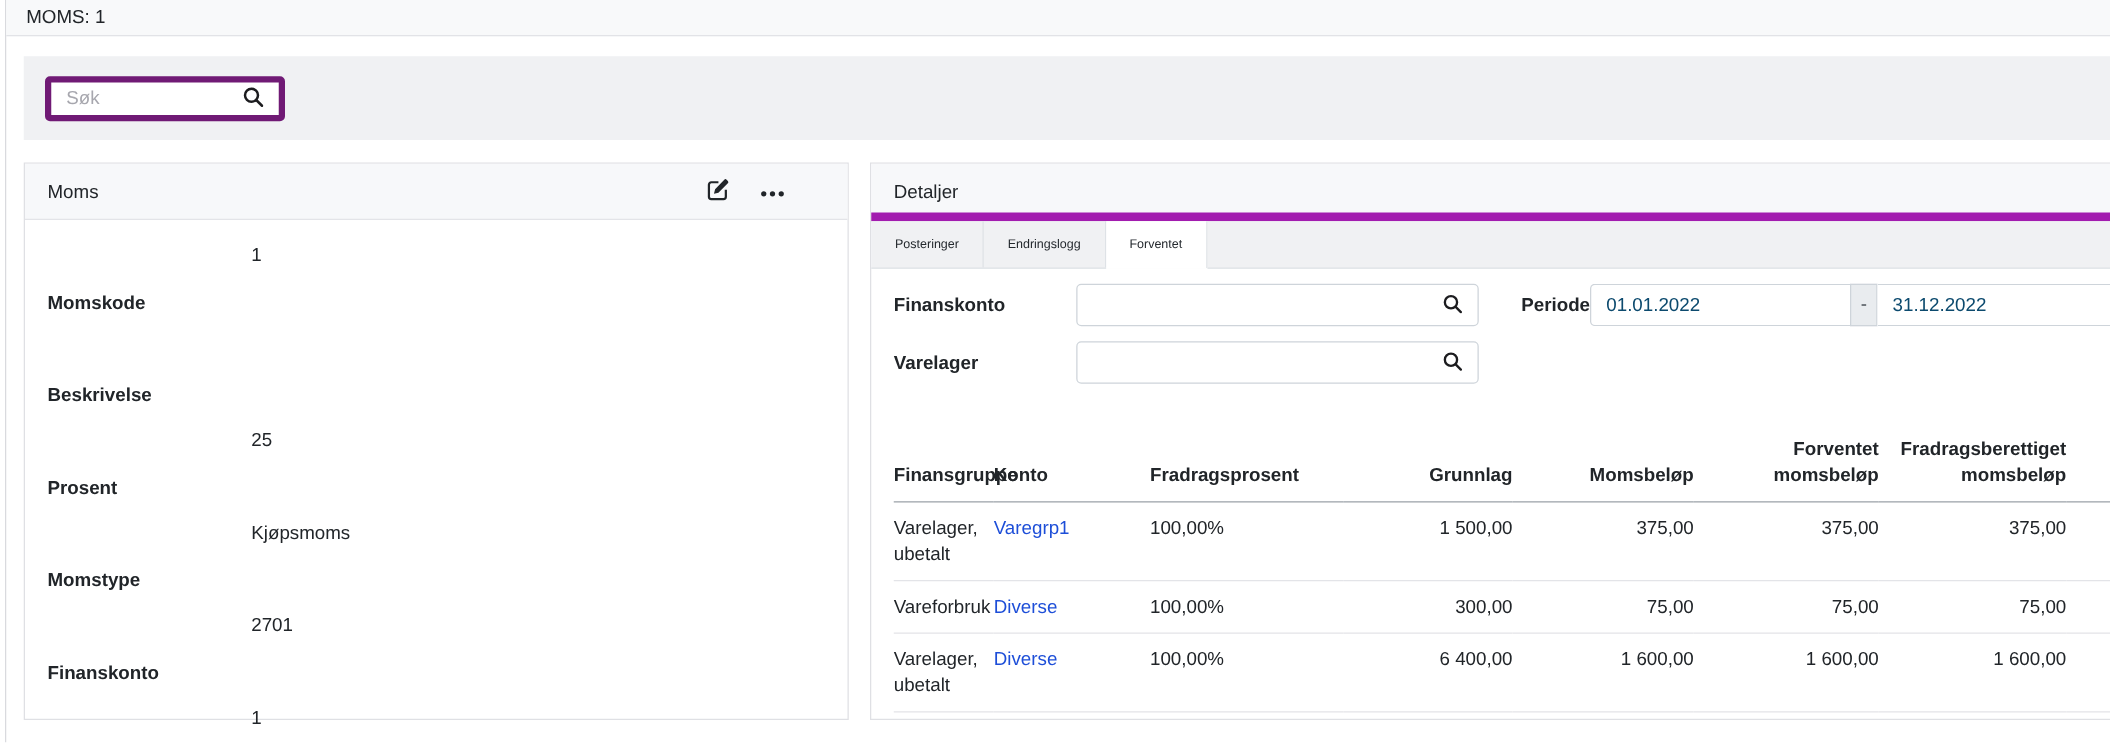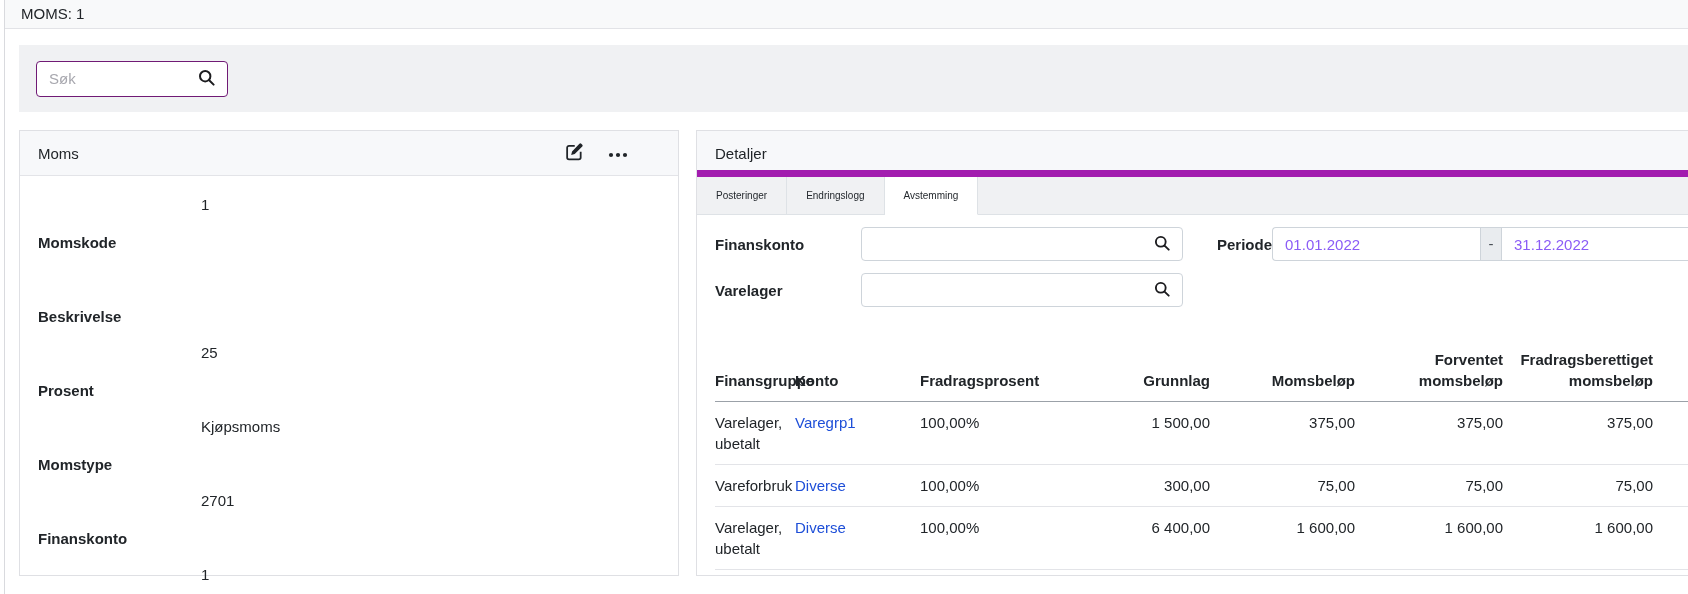--- a/index.html
+++ b/index.html
@@ -16,21 +16,21 @@
     height:29px; background:#f8f9fa; border-bottom:1px solid #e2e3e7;
     line-height:28px; padding-left:16px; font-size:15px;
   }
 
   
   .search-strip {
     margin:16px 2px 0 14px; height:67px; background:#f0f1f3;
     display:flex; align-items:center; padding-left:17px;
   }
   .search-group {
-    width:192px; height:36px; background:#fff; border:1px solid #701a75;
+    width:192px; height:36px; background:#fff; border:5px solid #701a75;
     border-radius:4px; display:flex; align-items:center; overflow:hidden;
   }
   .search-group input {
     flex:1; min-width:0; border:none; outline:none; padding:0 0 0 12px;
     font:inherit; color:#212529; background:transparent;
   }
   .search-group input::placeholder { color:#a7a7ae; }
   .icon-btn {
     border:none; background:transparent; padding:0 12px 0 6px; cursor:pointer;
     display:flex; align-items:center; height:100%;
@@ -67,21 +67,21 @@
   .filter-row { display:flex; align-items:center; height:34px; margin-bottom:12px; }
   .filter-label { font-weight:700; width:146px; flex:none; }
   .lookup-group {
     width:322px; height:34px; border:1px solid #ced4da; border-radius:4px;
     background:#fff; display:flex; align-items:center; overflow:hidden;
   }
   .lookup-group input { flex:1; min-width:0; border:none; outline:none; font:inherit; padding-left:12px; background:transparent; }
   .periode-label { font-weight:700; margin-left:34px; }
   .dates-group { margin-left:auto; width:438px; display:flex; height:34px; }
   .date-input {
-    flex:1; min-width:0; border:1px solid #ced4da; font:inherit; color:#8b5cf6;
+    flex:1; min-width:0; border:1px solid #ced4da; font:inherit; color:#0c4a6e;
     padding:0 12px; outline:none; background:#fff;
   }
   .date-from { border-radius:4px 0 0 4px; border-right:none; }
   .date-to { border-radius:0 4px 4px 0; border-left:none; }
   .date-sep {
     width:22px; flex:none; background:#e9ecef; border:1px solid #ced4da;
     text-align:center; line-height:32px; color:#495057;
   }
 
   
@@ -168,21 +168,21 @@
         </div>
       </div>
     </div>
 
     <div class="card details-panel">
       <div class="panel-header">Detaljer</div>
 
       <div class="tabbar">
         <div class="tab">Posteringer</div>
         <div class="tab">Endringslogg</div>
-        <div class="tab active">Avstemming</div>
+        <div class="tab active">Forventet</div>
       </div>
 
       <div class="panel-content">
 
         <div class="filter-row">
           <div class="filter-label">Finanskonto</div>
           <div class="lookup-group">
             <input type="text" style="">
             <button class="icon-btn">
               <span>

